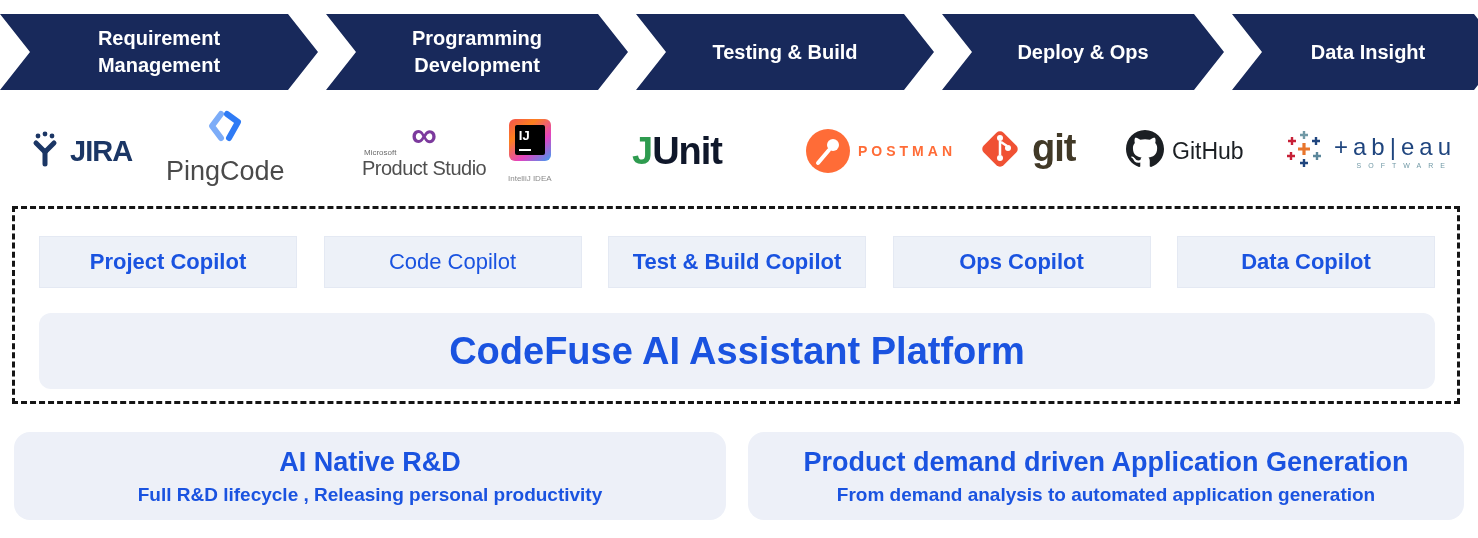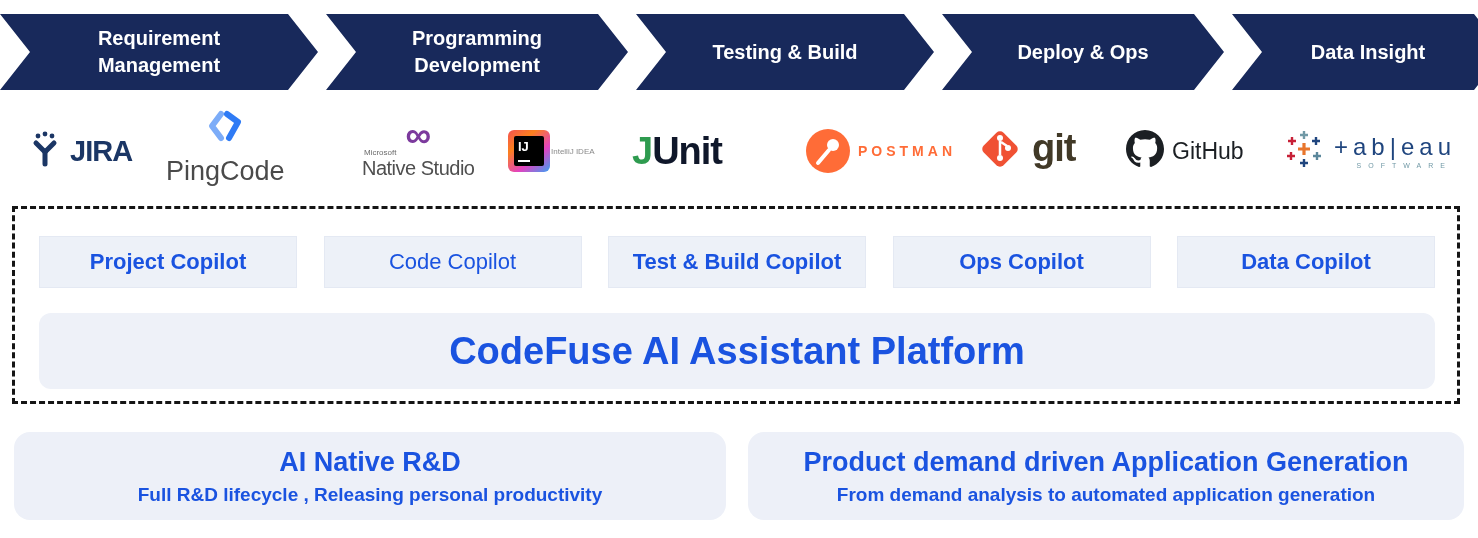--- a/index.html
+++ b/index.html
@@ -22,21 +22,21 @@
   .tools{position:absolute;left:0;top:108px;width:1478px;height:86px;}
   .tool{position:absolute;top:0;height:86px;display:flex;align-items:center;gap:8px;}
   .t-jira{left:28px;}
   .jira-word{font-size:29px;font-weight:800;letter-spacing:-1px;color:#1B3665;}
   .t-pingcode{left:166px;flex-direction:column;}
   .ping-word{font-size:27px;font-weight:500;color:#4a4a4a;}
   .t-vs{left:362px;flex-direction:column;gap:0;justify-content:center;}
   .vs-inf{font-size:36px;line-height:26px;font-weight:700;color:#7C3A9D;}
   .vs-brand{font-size:8px;color:#6b6b6b;align-self:flex-start;margin-left:2px;}
   .vs-word{font-size:20px;color:#4f4f4f;letter-spacing:-0.5px;}
-  .t-intellij{left:508px;flex-direction:row;gap:1px;justify-content:center;}
+  .t-intellij{left:508px;flex-direction:column;gap:13px;justify-content:center;}
   .ij-badge{width:42px;height:42px;border-radius:6px;display:flex;align-items:center;justify-content:center;
             background:linear-gradient(140deg,#f55353 0%,#fc801d 30%,#e343c0 65%,#3aa0f5 100%);}
   .ij-inner{width:30px;height:30px;background:#000;border-radius:2px;color:#fff;font-size:13px;font-weight:700;
             display:flex;align-items:flex-start;justify-content:flex-start;padding:3px 0 0 4px;box-sizing:border-box;position:relative;}
   .ij-inner:after{content:"";position:absolute;left:4px;bottom:4px;width:12px;height:2px;background:#fff;}
   .ij-caption{font-size:8px;color:#8a8a8a;}
   .t-junit{left:632px;}
   .junit-word{font-size:38px;font-weight:800;letter-spacing:-1px;}
   .junit-j{color:#2E9B4F;}
   .junit-unit{color:#0f172a;}
@@ -114,21 +114,21 @@
           <path d="M14 6 L5 18 L14 30" stroke="#7CACF8" stroke-width="6" fill="none" stroke-linejoin="round" stroke-linecap="round"></path>
           <path d="M20 6 L31 14 L22 30" stroke="#2F7BF5" stroke-width="6" fill="none" stroke-linejoin="round" stroke-linecap="round"></path>
         </svg>
       </span>
       <span class="ping-word">PingCode</span>
     </div>
 
     <div class="tool t-vs">
       <span class="vs-inf">∞</span>
       <span class="vs-brand">Microsoft</span>
-      <span class="vs-word">Native Studio</span>
+      <span class="vs-word">Product Studio</span>
     </div>
 
     <div class="tool t-intellij">
       <span class="ij-badge">
         <span class="ij-inner">IJ</span>
       </span>
       <span class="ij-caption">IntelliJ IDEA</span>
     </div>
 
     <div class="tool t-junit">

